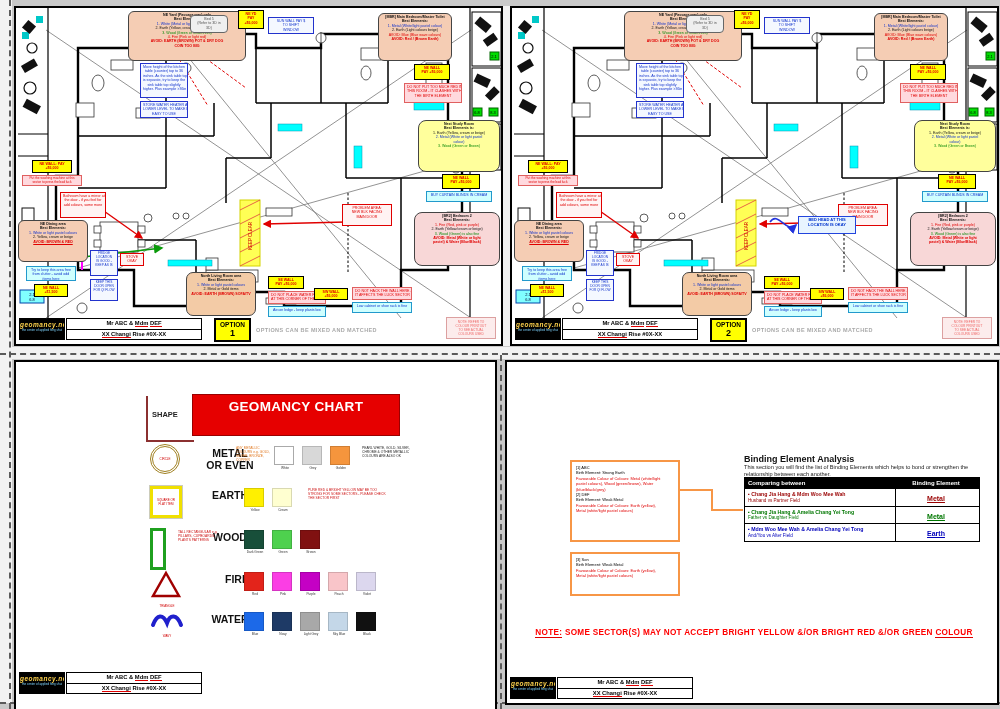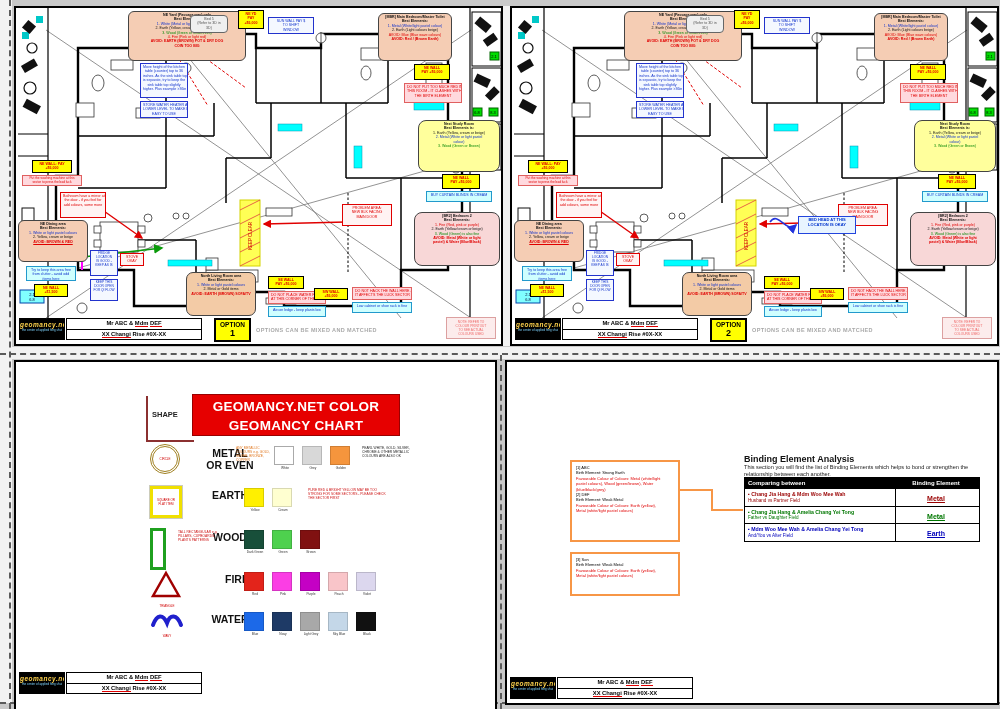--- a/index.html
+++ b/index.html
@@ -695,21 +695,20 @@
       <div>COLOUR PRINTOUT</div>
       <div>TO SEE ACTUAL</div>
       <div>COLOURS USED</div>
     </div>
   </div>
 
 <div class="page" id="page-bl" style="left:14px;top:360px;width:483px;height:360px;">
   <div class="cc-bracket" style="left:130px;top:34px;width:46px;height:44px;"></div>
   <div class="cc-shape-lbl" style="left:136px;top:48px;">SHAPE</div>
   <div class="cc-banner" style="left:176px;top:32px;width:208px;height:42px;">
-    <div>GEOMANCY.NET COLOR</div>
     <div>GEOMANCY CHART</div>
   </div>
   <div id="cc-rows">
       <div class="cc-el-lbl" style="left: 176px; top: 86px; width: 76px;">
         <div>METAL</div>
         <div>OR EVEN</div>
       </div>
       <div class="cc-icon" style="left: 134px; top: 82px; width: 34px; height: 34px;">
         <div style="width:24px;height:24px;border:3px double #a08020;border-radius:50%;display:flex;align-items:center;justify-content:center;font-size:3px;color:#d00000;text-align:center;">CIRCLE</div>
       </div>
@@ -880,20 +879,21 @@
             <div class="bt-main" style="color: rgb(0, 0, 187);">▪  Mdm Woo Mee Wah &amp; Amelia Chang Yei Tong</div>
             <div class="bt-sub" style="color: rgb(0, 0, 187);">And/You vs Alter Field</div>
           </div>
           <div class="bt-c2">
             <div class="bt-el" style="color: rgb(0, 0, 187);">Earth</div>
           </div>
         </div>
       </div>
     </div>
   <div class="note-red" style="left:18px;top:266px;width:458px;">
+    <div id="note-l1"><span class="rul">NOTE:</span><span> SOME SECTOR(S) MAY NOT ACCEPT BRIGHT YELLOW &amp;/OR BRIGHT RED &amp;/OR GREEN </span><span class="rul">COLOUR</span></div>
   </div>
 <div class="logo-box" style="left: 3px; top: 315px; width: 44px; height: 20px;">
       <div class="logo-t1">geomancy.net</div>
       <div class="logo-t2">the center of applied feng shui</div>
     </div>
     <div class="name-tbl" style="left: 50px; top: 315px; width: 134px;">
       <div class="name-row"><span>Mr ABC &amp; </span><span class="rul">Mdm</span><span> </span><span class="rul">DEF</span></div>
       <div class="name-row"><span class="rul">XX </span><span class="rul">Changi</span><span> Rise #0X-XX</span></div>
     </div>
   </div>

